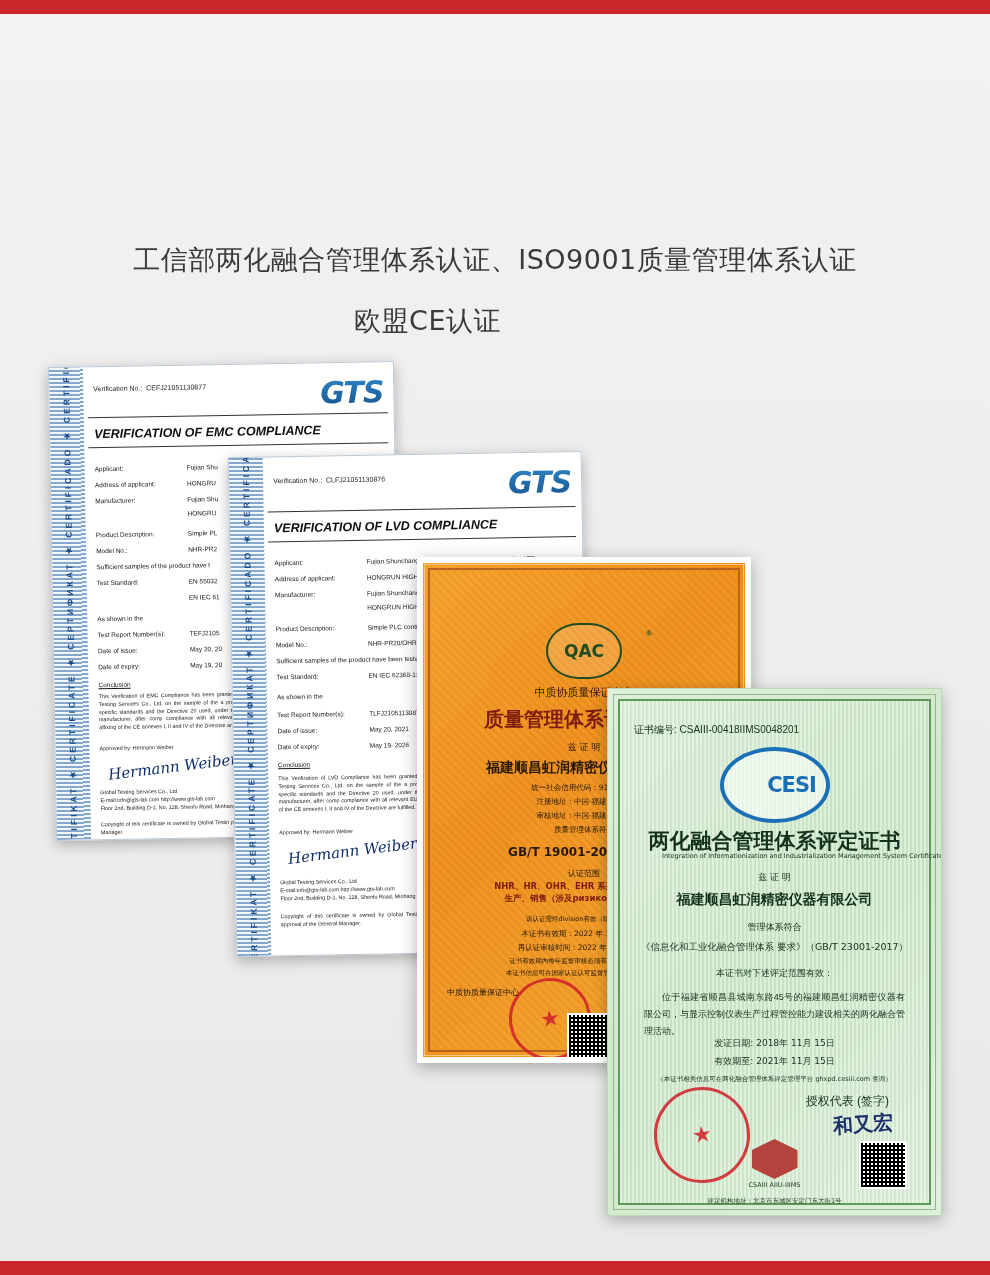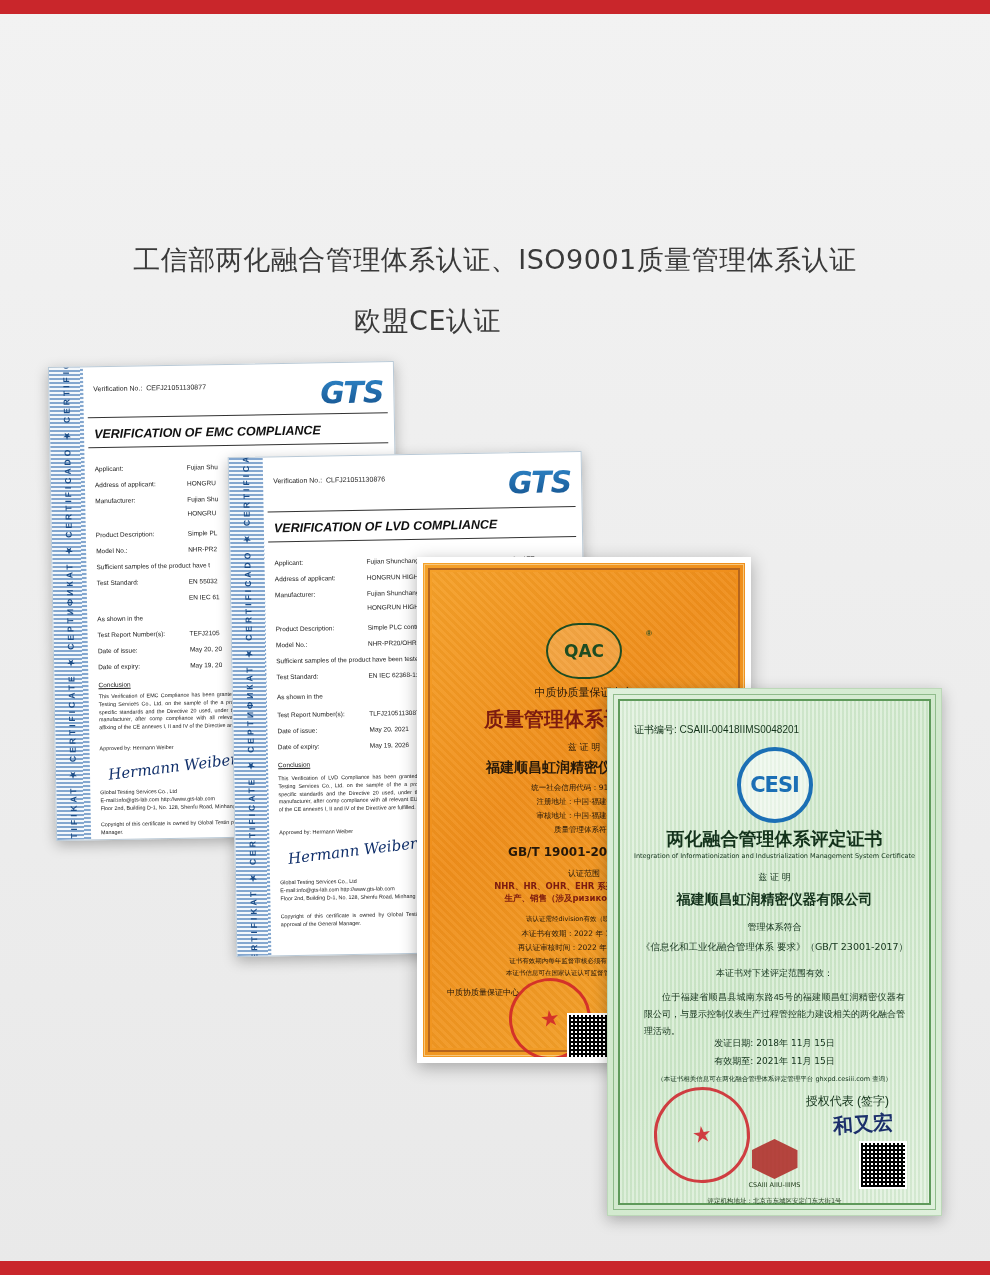--- a/index.html
+++ b/index.html
@@ -469,24 +469,24 @@
     <div class="iaf" style="left:248px; top:458px;">IAF</div>
   </div>
 
   <div class="cert cesi" style="left:607px; top:688px; width:335px; height:528px;">
     <div class="cesi-frame"></div>
 
     <div style="position:absolute; left:26px; top:34px; font-size:10px; color:#14331b;">
       <span>证书编号:</span> <span>CSAIII-00418IIMS0048201</span>
     </div>
 
-    <div class="cesi-logo" style="top:58px;">CESI</div>
-
-    <div class="cesi-txt" style="top:138px; font-size:18px; font-weight:bold;">两化融合管理体系评定证书</div>
-    <div class="cesi-txt" style="top:163px; font-size:6.5px;">Integration of Informationization and Industrialization Management System Certificate</div>
+    <div class="cesi-logo" style="top:58px;padding-left:34px;">CESI</div>
+
+    <div class="cesi-txt" style="top:138px; font-size:21px; font-weight:bold;">两化融合管理体系评定证书</div>
+    <div class="cesi-txt" style="top:163px; font-size:6.5px;margin-left:28px;">Integration of Informationization and Industrialization Management System Certificate</div>
 
     <div class="cesi-txt" style="top:182px; font-size:9px;">兹 证 明</div>
     <div class="cesi-txt" style="top:202px; font-size:14px; font-weight:bold;">福建顺昌虹润精密仪器有限公司</div>
 
     <div class="cesi-txt" style="top:232px; font-size:9px;">管理体系符合</div>
     <div class="cesi-txt" style="top:252px; font-size:9.5px; font-weight:normal;">《信息化和工业化融合管理体系 要求》（GB/T 23001-2017）</div>
 
     <div class="cesi-txt" style="top:278px; font-size:9px;">本证书对下述评定范围有效：</div>
     <div class="cesi-body" style="top:300px; text-align:justify; text-indent:18px;">位于福建省顺昌县城南东路45号的福建顺昌虹润精密仪器有限公司，与显示控制仪表生产过程管控能力建设相关的两化融合管理活动。</div>
 

